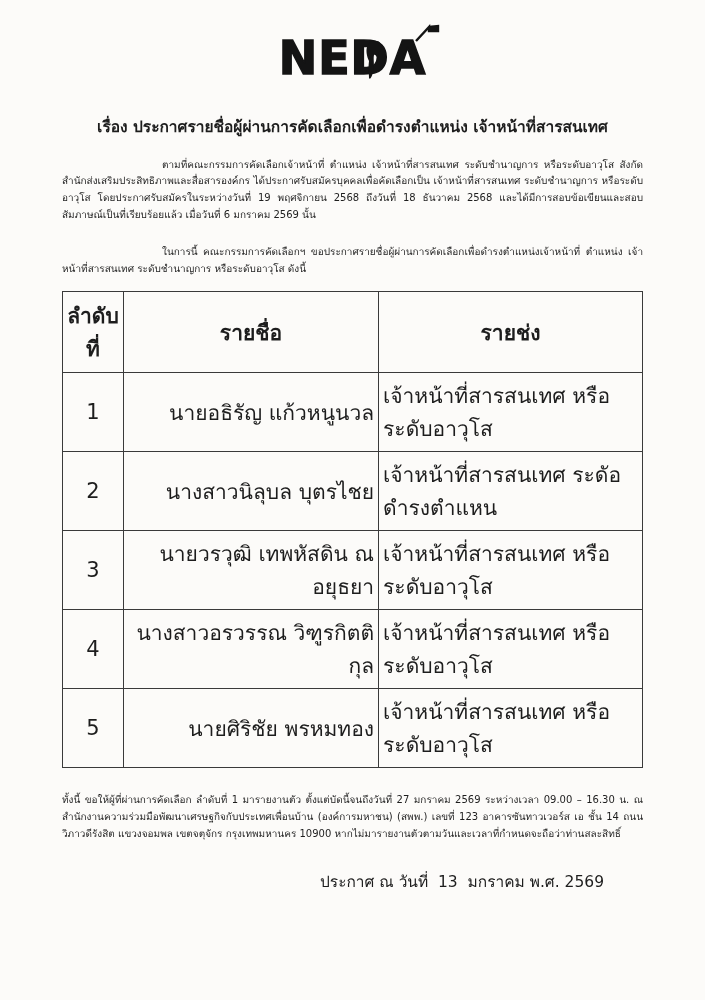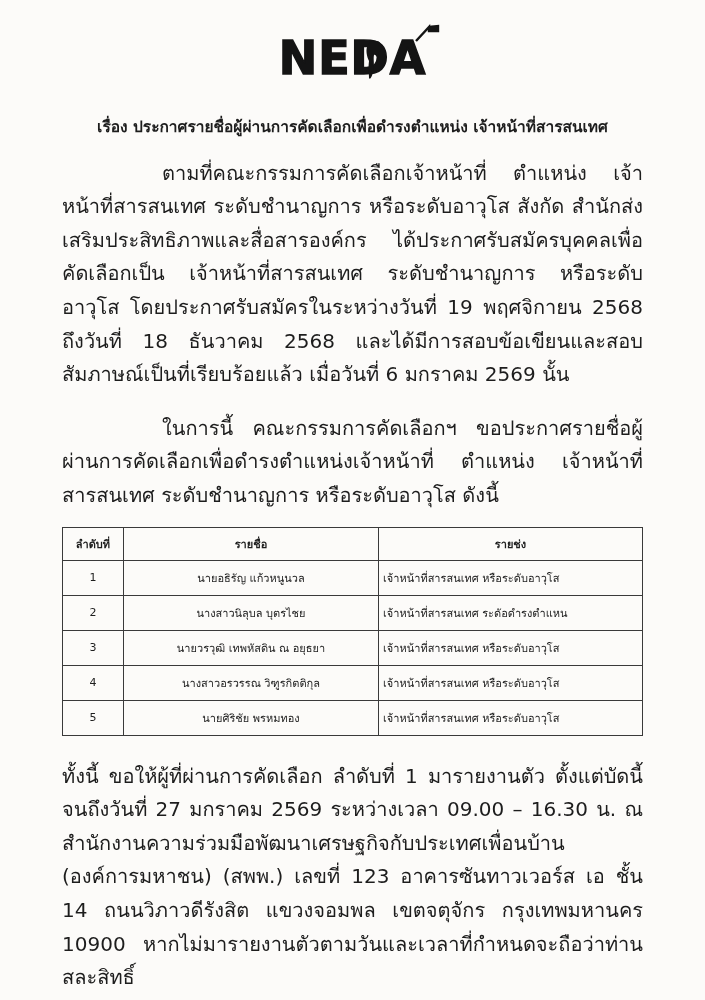--- a/index.html
+++ b/index.html
@@ -48,51 +48,51 @@
   
   .doc-titles {
     margin-top: 14px;
     text-align: center;
     font-weight: bold;
     font-size: 15.5px;
     line-height: 1.72;
   }
   
   .para {
-    font-size: 20px;
+    font-size: 10px;
     line-height: 1.68;
     text-align: justify;
     margin: 0;
   }
   .para.indent { text-indent: 100px; }
   .mt-16 { margin-top: 16px; }
   .mt-20 { margin-top: 20px; }
   .mt-24 { margin-top: 24px; }
   
   table.results {
     width: 100%;
     border-collapse: collapse;
     margin-top: 14px;
-    font-size: 11px;
+    font-size: 21px;
   }
   table.results th, table.results td {
     border: 1.4px solid #3a3a3a;
   }
   table.results th {
     font-weight: bold;
     text-align: center;
     padding: 7px 4px;
   }
   table.results td {
     padding: 6px 4px;
     height: 22px;
   }
   td.col-no { text-align: center; width: 10.5%; }
   th.col-name { width: 44%; }
-  td.col-name { text-align: center; padding-left: 16px; }
+  td.col-name { text-align: right; padding-left: 16px; }
   th.col-pos  { width: 45.5%; }
   td.col-pos  { }
   
   .sig-area {
     width: 540px;
     margin-left: 130px;
     text-align: center;
   }
   .date-line {
     margin-top: 26px;

